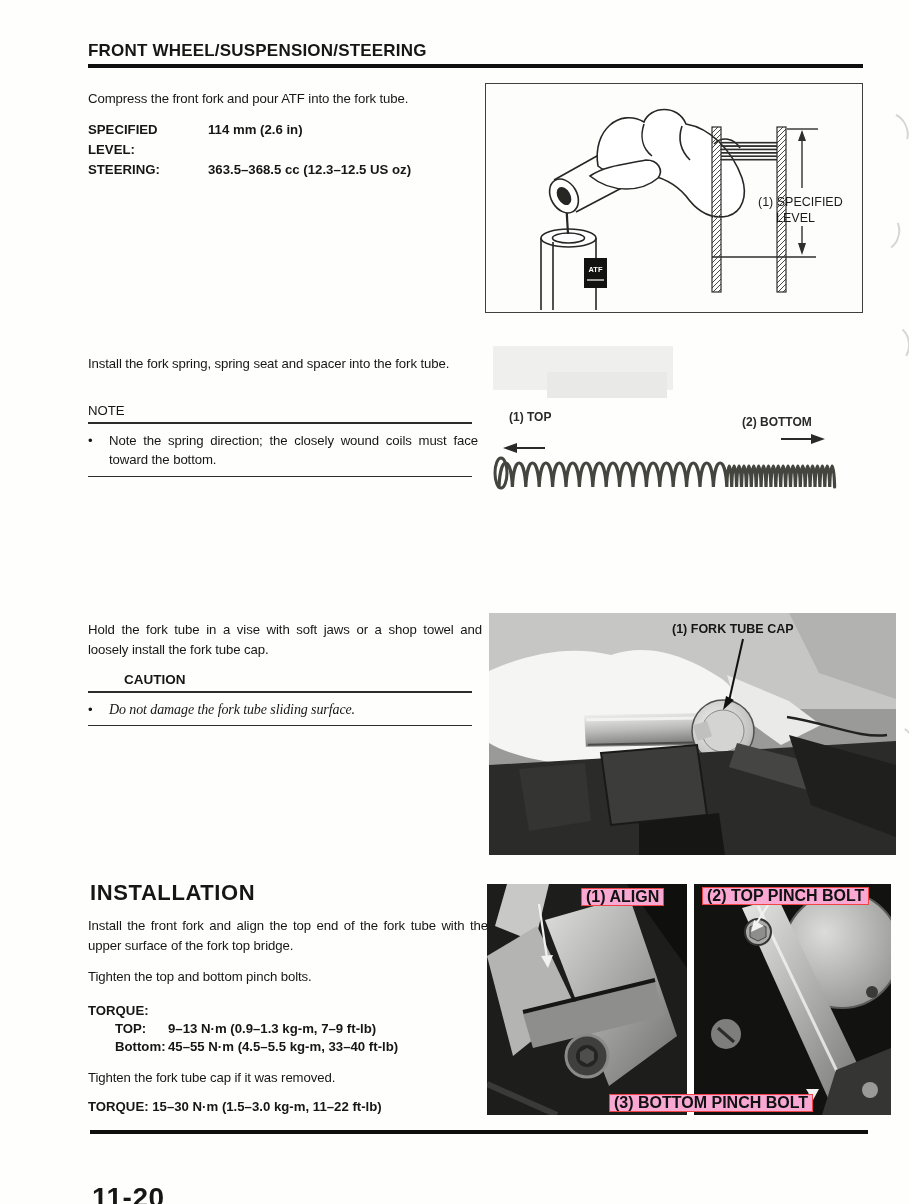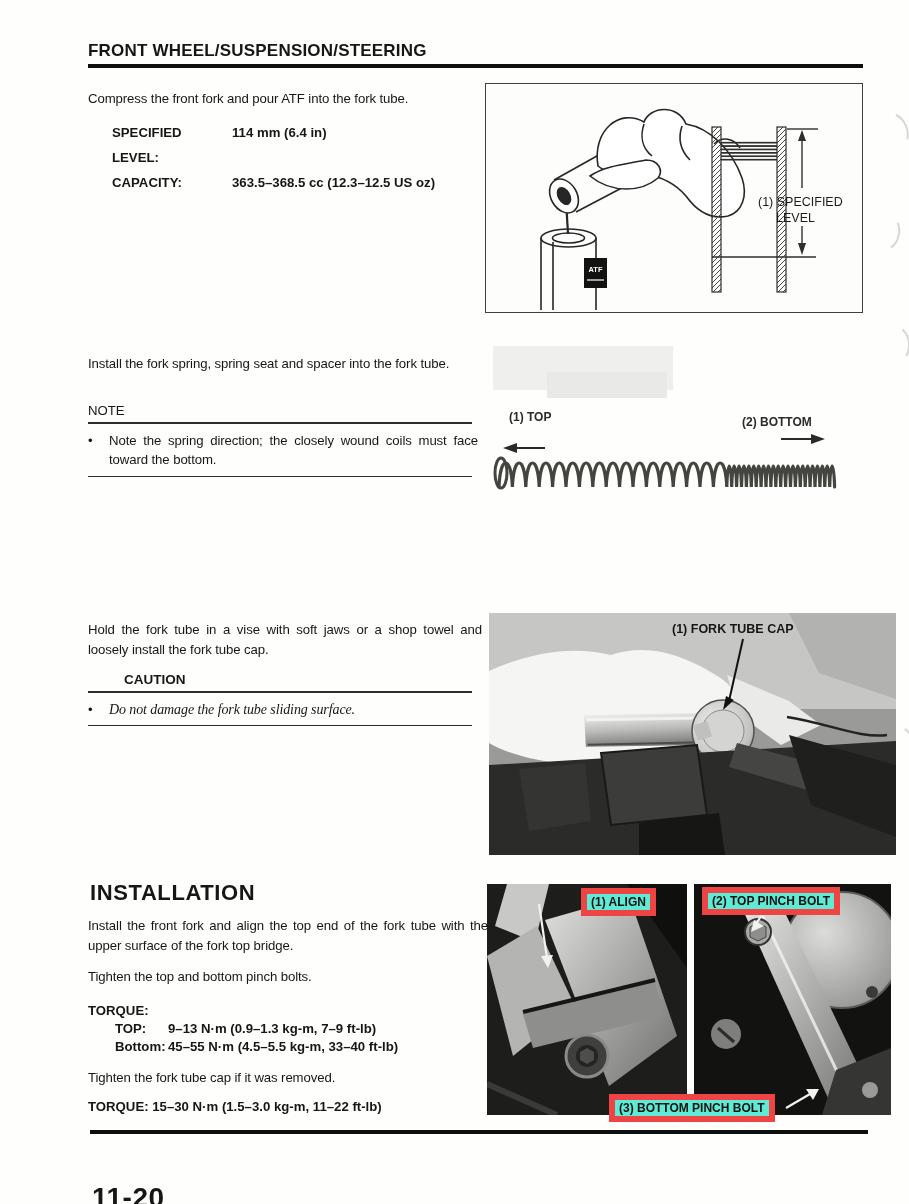--- a/index.html
+++ b/index.html
@@ -5,63 +5,63 @@
   html,body{margin:0;padding:0;background:#ffffff;}
   .page{position:relative;width:909px;height:1204px;background:#fefefd;overflow:hidden;
         font-family:"Liberation Sans",sans-serif;color:#161616;}
   .abs{position:absolute;}
   
   .hdr-title{left:88px;top:41px;font-size:17px;font-weight:bold;letter-spacing:.2px;}
   .hdr-rule{left:88px;top:64px;width:775px;height:4px;background:#0e0e0e;}
   
   .para{font-size:13.2px;line-height:20px;text-align:justify;letter-spacing:-.1px;}
   .b{font-weight:bold;}
-  .spec-row{display:flex;font-size:13.2px;line-height:25px;font-weight:bold;margin-left:24px;}
+  .spec-row{display:flex;font-size:13.2px;line-height:20px;font-weight:bold;}
   .spec-label{width:120px;flex:none;}
   .subrule{height:1.6px;background:#2c2c2c;width:384px;}
   .bullet-row{display:flex;font-size:13.2px;line-height:19px;}
   .bullet-dot{width:21px;flex:none;}
   .bullet-txt{flex:1;text-align:justify;letter-spacing:-.1px;}
   .italic-serif{font-family:"Liberation Serif",serif;font-style:italic;font-size:14px;}
   .sec-head{font-size:22px;font-weight:bold;letter-spacing:.6px;}
   .torque-row{display:flex;font-size:13.2px;line-height:18px;font-weight:bold;margin-left:27px;}
   .torque-label{width:53px;flex:none;}
   .pagenum{left:92px;top:1182px;font-size:28px;font-weight:bold;letter-spacing:.5px;}
   .bot-rule{left:90px;top:1130px;width:778px;height:4px;background:#0e0e0e;}
   
   .fig-box{left:485px;top:83px;width:376px;height:228px;border:1.5px solid #3f3f3d;background:#fdfdfc;}
   .spring-fig{left:487px;top:342px;width:415px;height:168px;}
   .photo{background:#8f8f8d;}
   .cap-photo{left:489px;top:613px;width:407px;height:242px;text-align:center;}
   .pinch-photos{left:487px;top:884px;width:404px;height:231px;background:#fff;}
   .panel{position:absolute;top:0;height:231px;}
-  .photo-label{position:absolute;background:#5eead4;border:6px solid #ef4444;color:#111;
-               font-size:12px;font-weight:bold;padding:1px 4px;white-space:nowrap;z-index:5;line-height:14px;}
+  .photo-label{position:absolute;background:#f9a8d4;border:1px solid #ef4444;color:#111;
+               font-size:16px;font-weight:bold;padding:1px 4px;white-space:nowrap;z-index:5;line-height:14px;}
   
   .arc{border:2px solid #d6d6d4;border-radius:50%;
        border-top-color:transparent;border-bottom-color:transparent;border-left-color:transparent;}
   svg{display:block;}
 </style>
 </head>
 <body>
 
 <div class="page">
 
   <div class="abs hdr-title">FRONT WHEEL/SUSPENSION/STEERING</div>
   <div class="abs hdr-rule"></div>
 
   <div class="abs para" style="left:88px;top:89px;width:394px;">Compress the front fork and pour ATF into the fork tube.</div>
 
   <div class="abs" style="left:88px;top:120px;width:400px;">
     <div class="spec-row">
       <span class="spec-label">SPECIFIED LEVEL:</span>
-      <span>114 mm (6.4 in)</span>
+      <span>114 mm (2.6 in)</span>
     </div>
     <div class="spec-row">
-      <span class="spec-label">CAPACITY:</span>
+      <span class="spec-label">STEERING:</span>
       <span>363.5–368.5 cc (12.3–12.5 US oz)</span>
     </div>
   </div>
 
   <div class="abs para" style="left:88px;top:354px;width:394px;">Install the fork spring, spring seat and spacer into the fork tube.</div>
 
   <div class="abs" style="left:88px;top:402px;width:390px;">
     <div style="font-size:13.2px;line-height:17px;">NOTE</div>
     <div class="subrule" style="margin-top:3px;"></div>
     <div class="bullet-row" style="margin-top:7px;">

